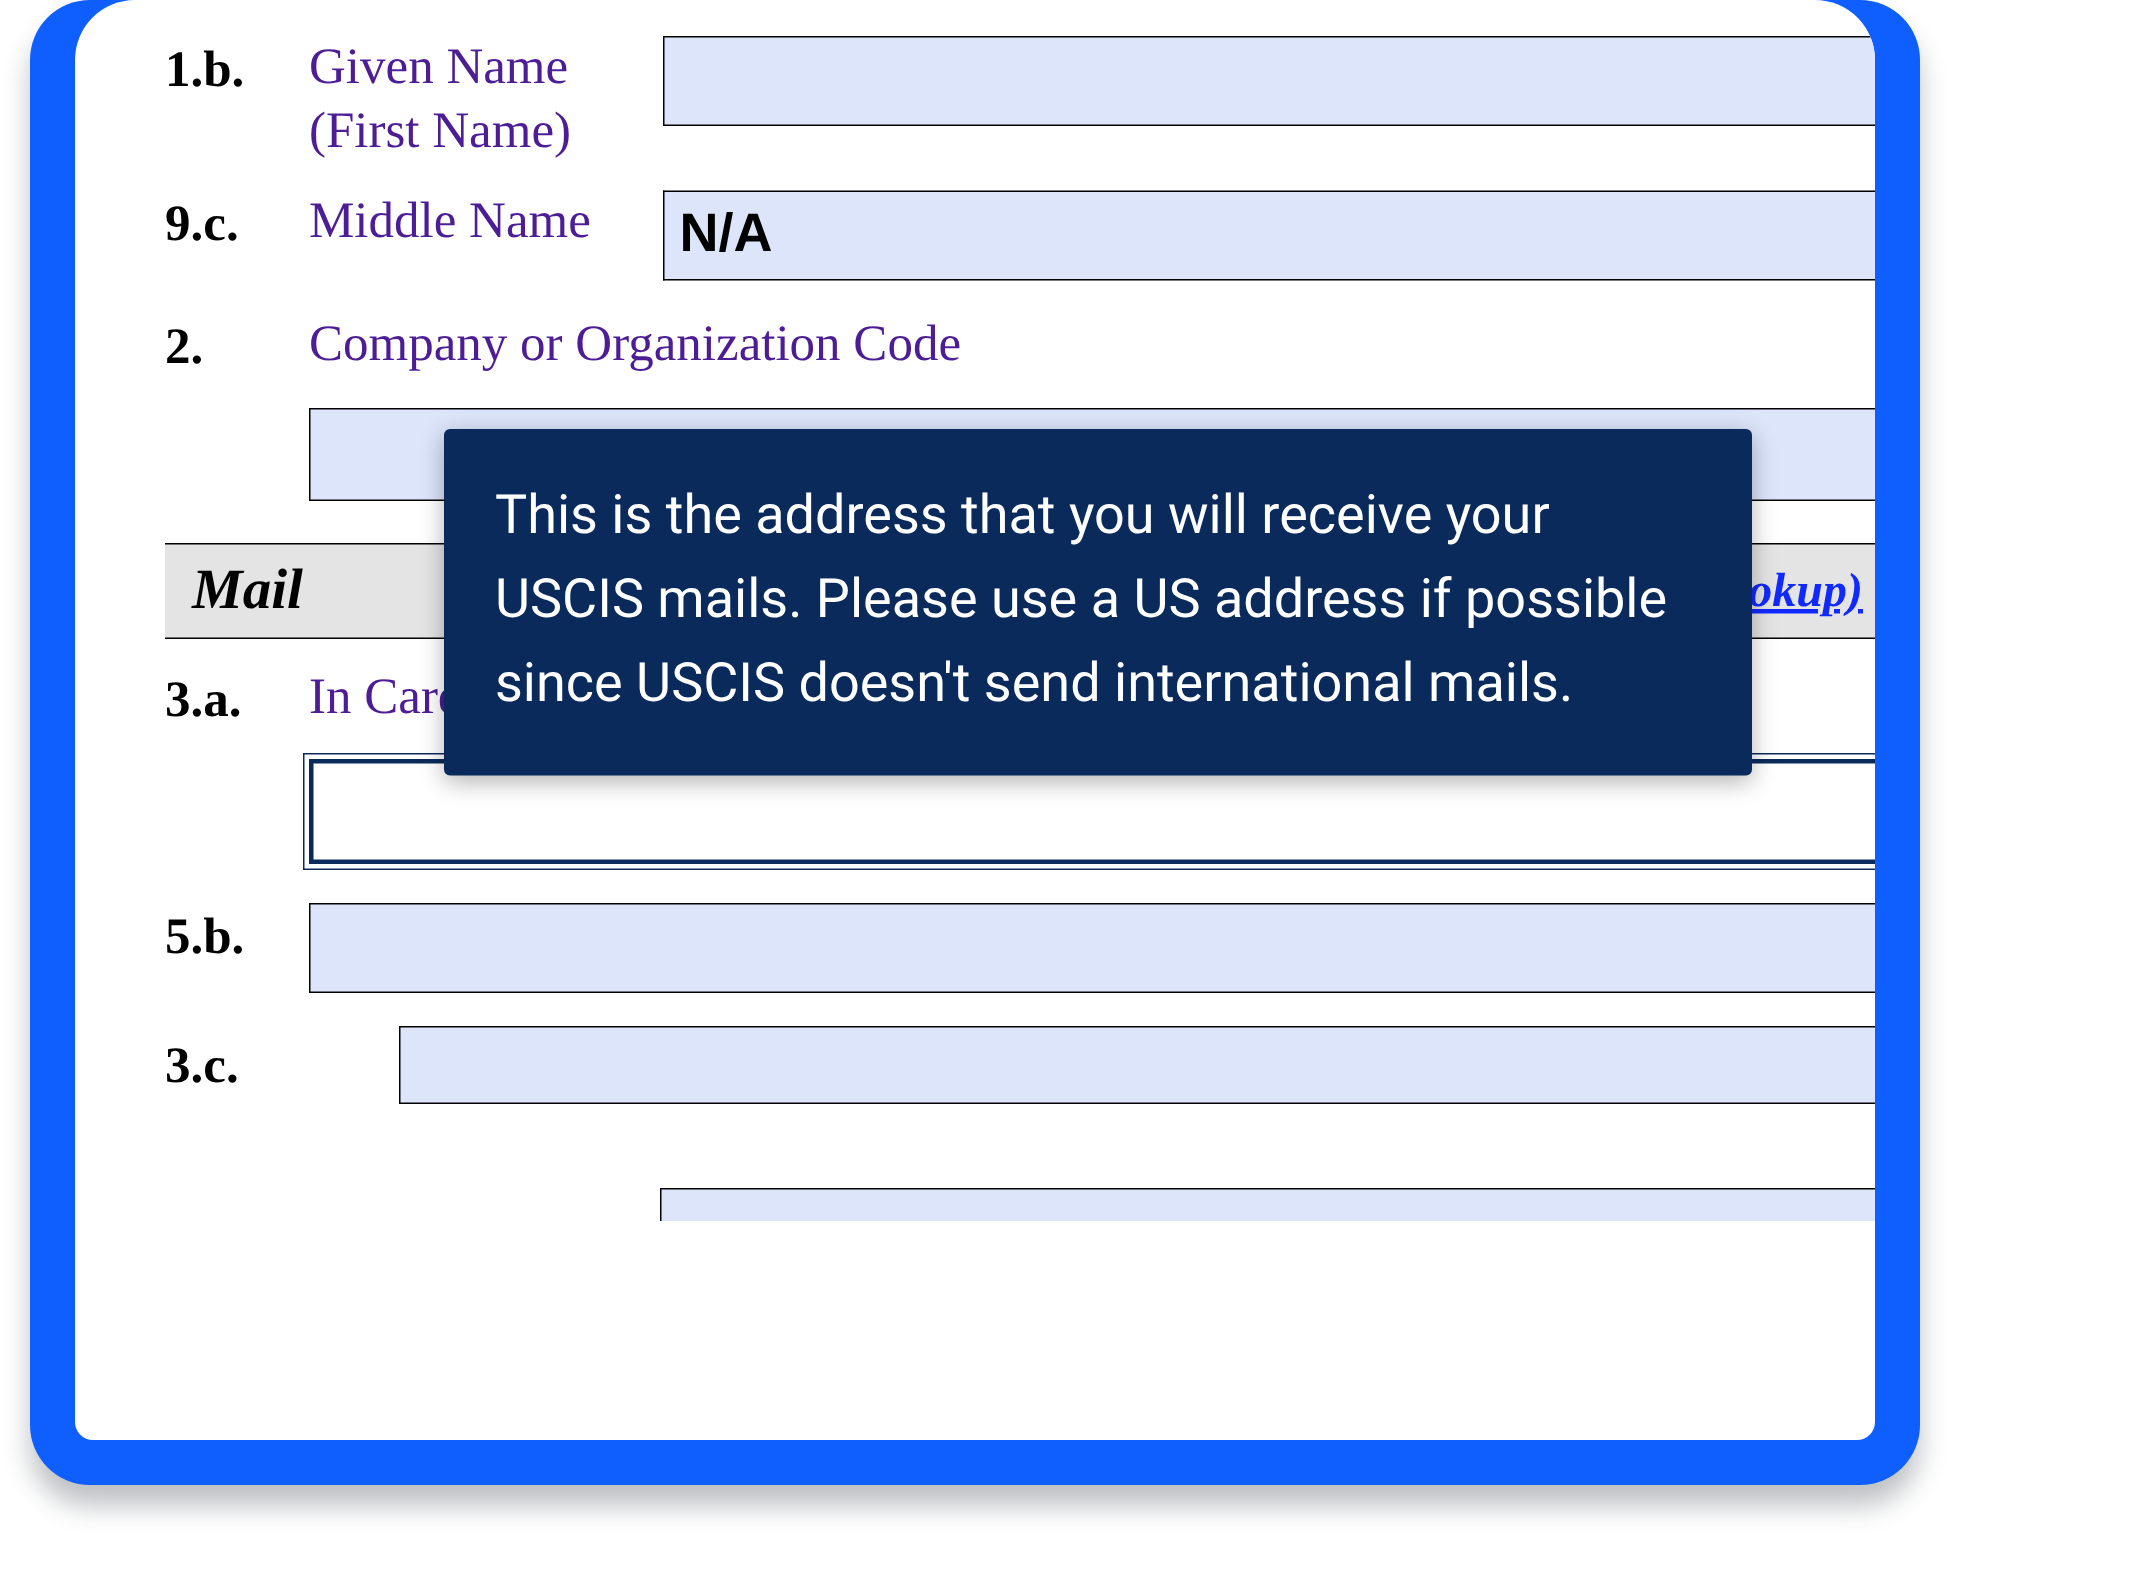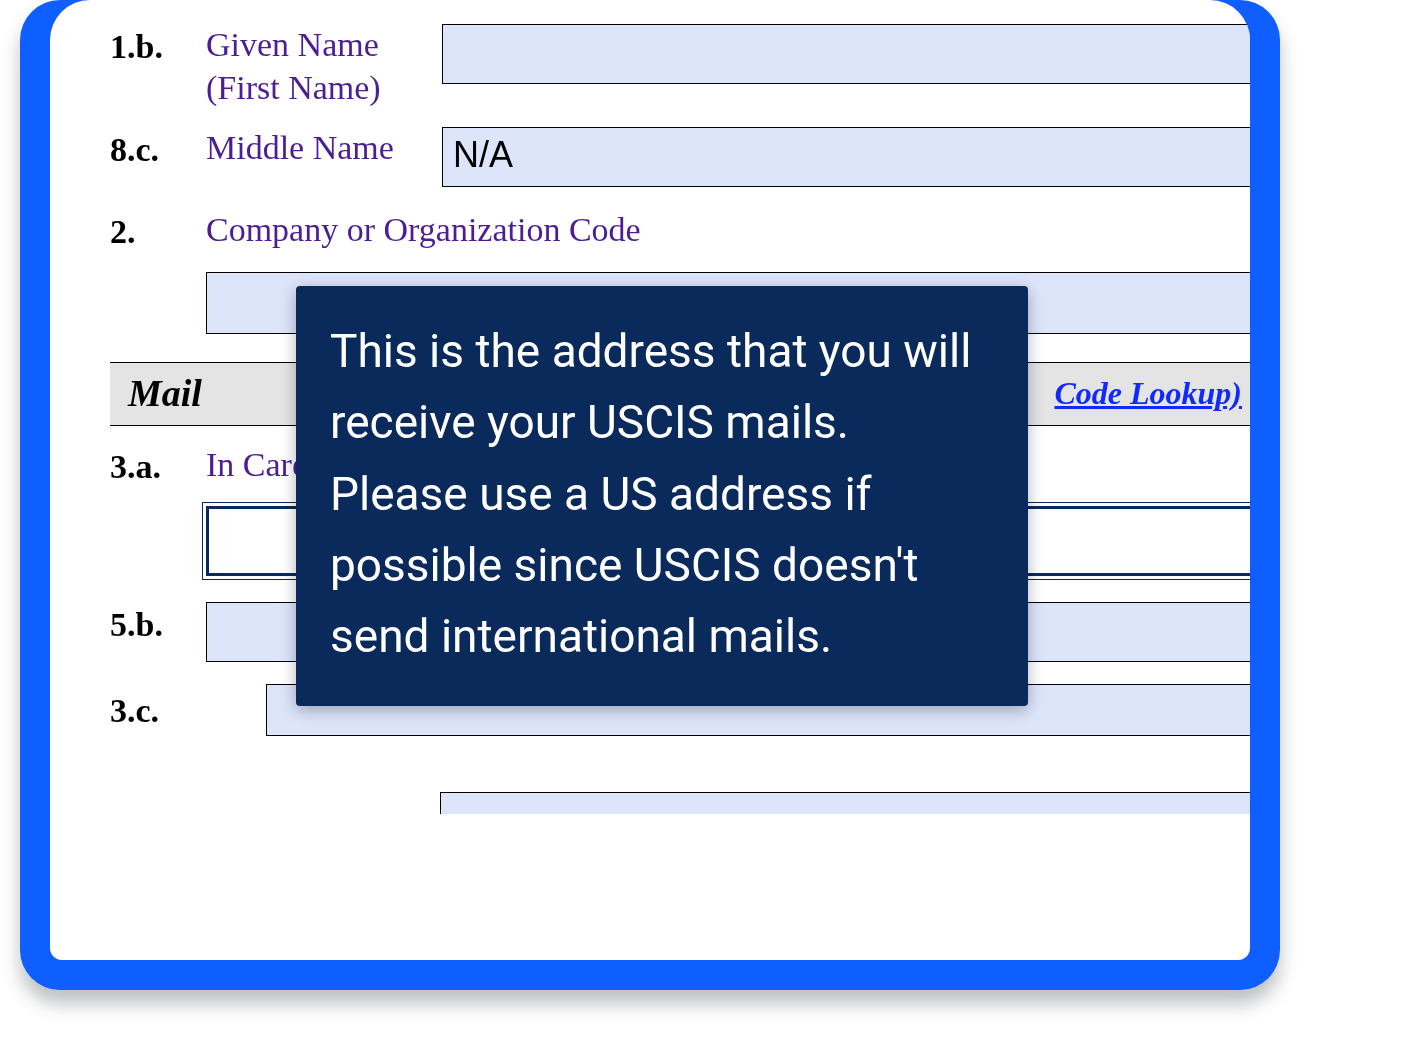--- a/index.html
+++ b/index.html
@@ -60,20 +60,21 @@
     .field {
       flex: 1;
       height: 60px;
       background: #dde5fb;
       border: 1px solid #000;
       border-right: none;
       font-family: Arial, Helvetica, sans-serif;
       font-size: 36px;
       color: #000;
       padding: 6px 10px;
+      font-weight: bold;
     }
     .row-1b .field { margin-top: 0; }
     .row-1c { margin-bottom: 22px; }
 
     .section-header {
       position: relative;
       margin-top: 28px;
       margin-bottom: 18px;
       height: 64px;
       background: #e4e4e4;
@@ -137,25 +138,25 @@
       border: 1px solid #000;
       border-right: none;
       flex: 1;
       margin-left: 60px;
     }
 
     .tooltip {
       position: absolute;
       left: 186px;
       top: 262px;
-      width: 732px;
+      width: 872px;
       background: #0b2a5c;
       color: #fff;
       font-family: -apple-system, "Segoe UI", Roboto, Arial, sans-serif;
-      font-size: 46px;
+      font-size: 36px;
       line-height: 1.55;
       padding: 30px 34px 34px 34px;
       border-radius: 4px;
       box-shadow: 0 4px 16px rgba(0,0,0,0.3);
       z-index: 50;
     }
 
     .row-partial { margin-top: 56px; margin-left: 330px; }
     .row-partial .pf {
       height: 22px;
@@ -173,21 +174,21 @@
   <div class="paper">
     <div class="content">
 
       <div class="row row-1b">
         <div class="num">1.b.</div>
         <div class="lbl">Given Name (First Name)</div>
         <div class="field"></div>
       </div>
 
       <div class="row row-1c">
-        <div class="num">8.c.</div>
+        <div class="num">9.c.</div>
         <div class="lbl">Middle Name</div>
         <div class="field">N/A</div>
       </div>
 
       <div class="row">
         <div class="num">2.</div>
         <div class="lbl lbl-wide">Company or Organization Code</div>
       </div>
       <div class="row" style="margin-left:96px;">
         <div class="field" style="height:62px;"></div>

